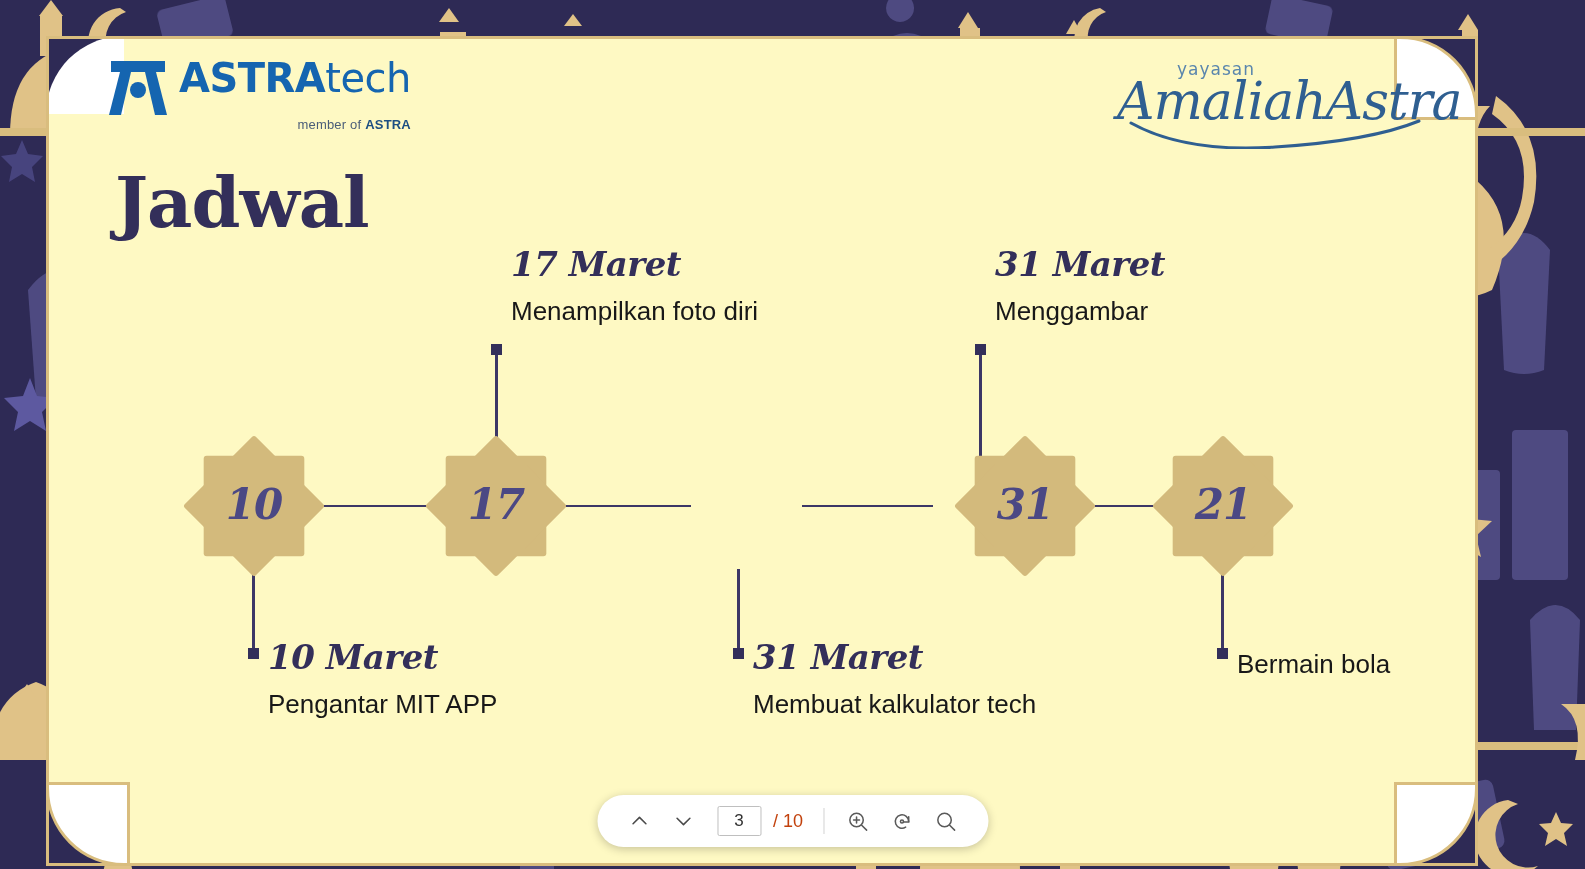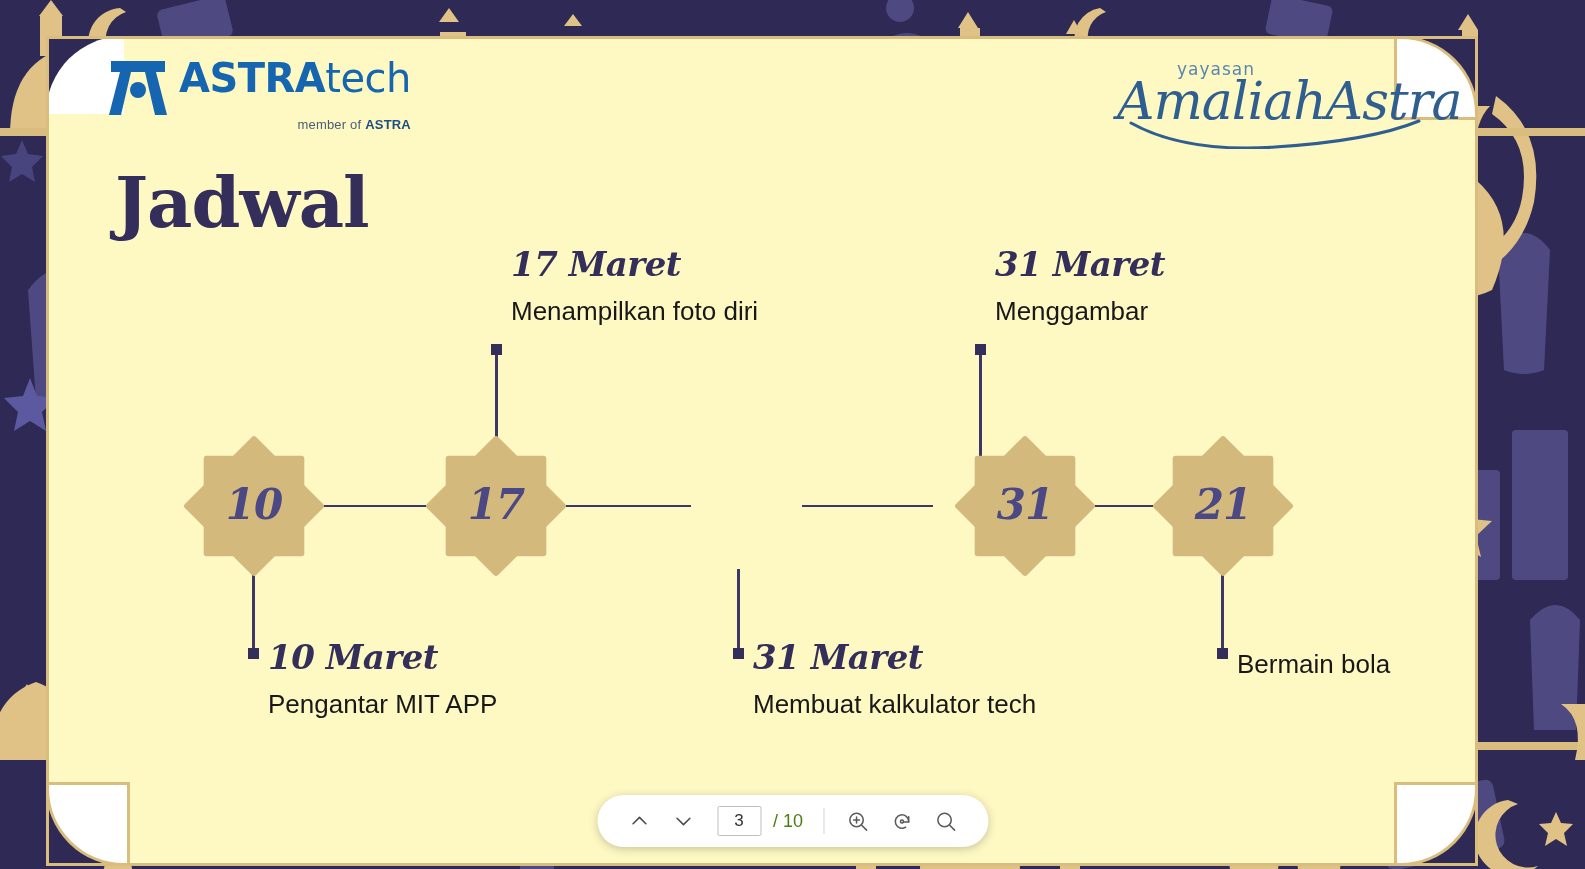--- a/index.html
+++ b/index.html
@@ -189,21 +189,21 @@
     border-radius: 2px;
     text-align: center;
     font-family: "Liberation Sans", sans-serif;
     font-size: 17px;
     color: #333;
     background: #fff;
     margin-left: 10px;
   }
   #page-total {
     font-family: "Liberation Sans", sans-serif;
-    font-size: 18px; color: #4d7c0f;
+    font-size: 18px; color: #c2410c;
     margin: 0 6px 0 8px; white-space: nowrap;
   }
   #tb-divider {
     width: 1px; height: 26px;
     background: #d2d2d2;
     margin: 0 10px;
   }
 </style>
 </head>
 <body>

